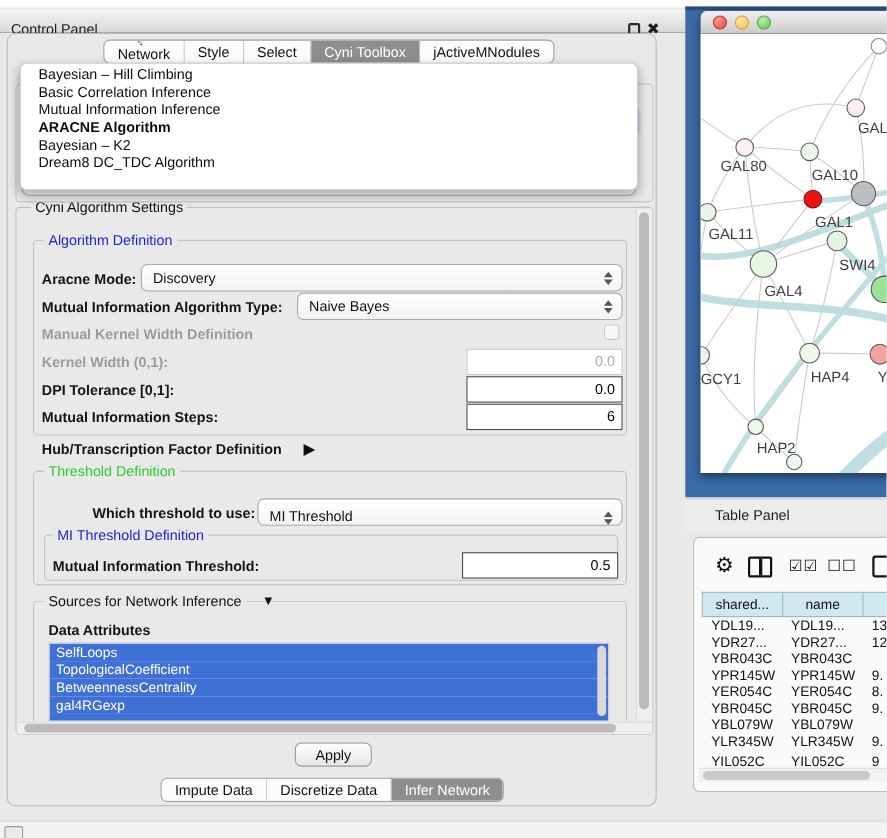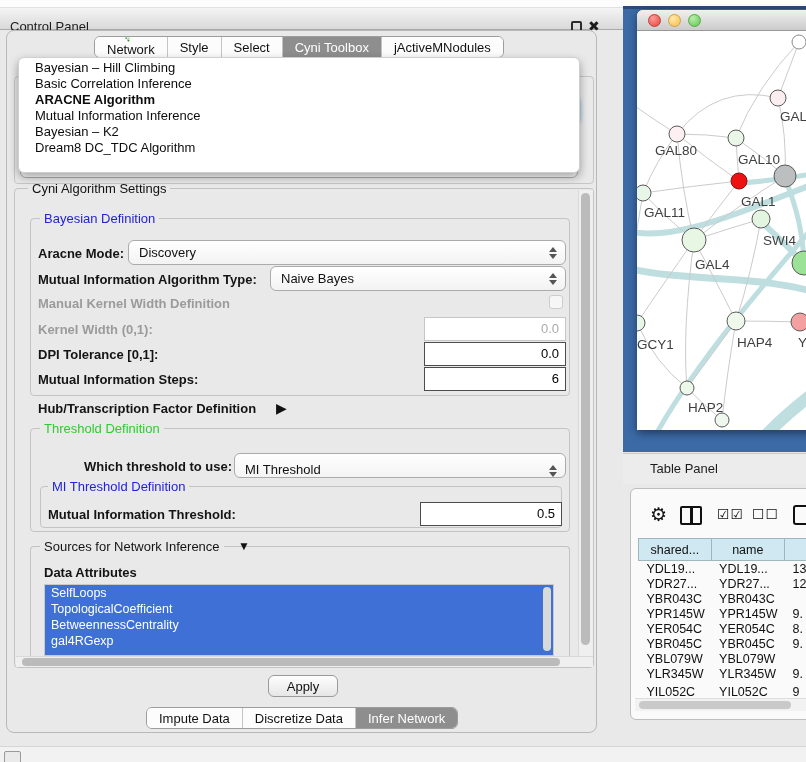--- a/index.html
+++ b/index.html
@@ -126,31 +126,31 @@
 </div>
 
 <div class="abs ghost-group"></div>
 <div class="abs ghost-combo-a"></div>
 <div class="abs ghost-step"></div>
 <div class="abs ghost-combo-b"></div>
 
 <div class="abs popup">
   <div class="popup-item">Bayesian – Hill Climbing</div>
   <div class="popup-item">Basic Correlation Inference</div>
+  <div class="popup-item">Mutual Information Inference</div>
   <div class="popup-item bold">ARACNE Algorithm</div>
-  <div class="popup-item">Mutual Information Inference</div>
   <div class="popup-item">Bayesian – K2</div>
   <div class="popup-item">Dream8 DC_TDC Algorithm</div>
 </div>
 
 <div class="abs group" style="left:14px;top:188px;width:580px;height:480px;"></div>
 <span class="gtitle" style="left:28px;top:182px;">Cyni Algorithm Settings</span>
 
 <div class="abs group" style="left:30px;top:218px;width:540px;height:178px;"></div>
-<span class="gtitle t-blue" style="left:40px;top:212px;">Bayesian Definition</span>
+<span class="gtitle t-blue" style="left:40px;top:212px;">Algorithm Definition</span>
 
 <span class="abs lbl" style="left:38px;top:246px;">Aracne Mode:</span>
 <div class="abs combo" style="left:128px;top:240px;width:438px;height:25px;">
   <span class="val">Discovery</span>
   <span class="stepper">
       <span class="tri-up"></span>
       <span class="tri-dn"></span>
     </span>
 </div>
 

